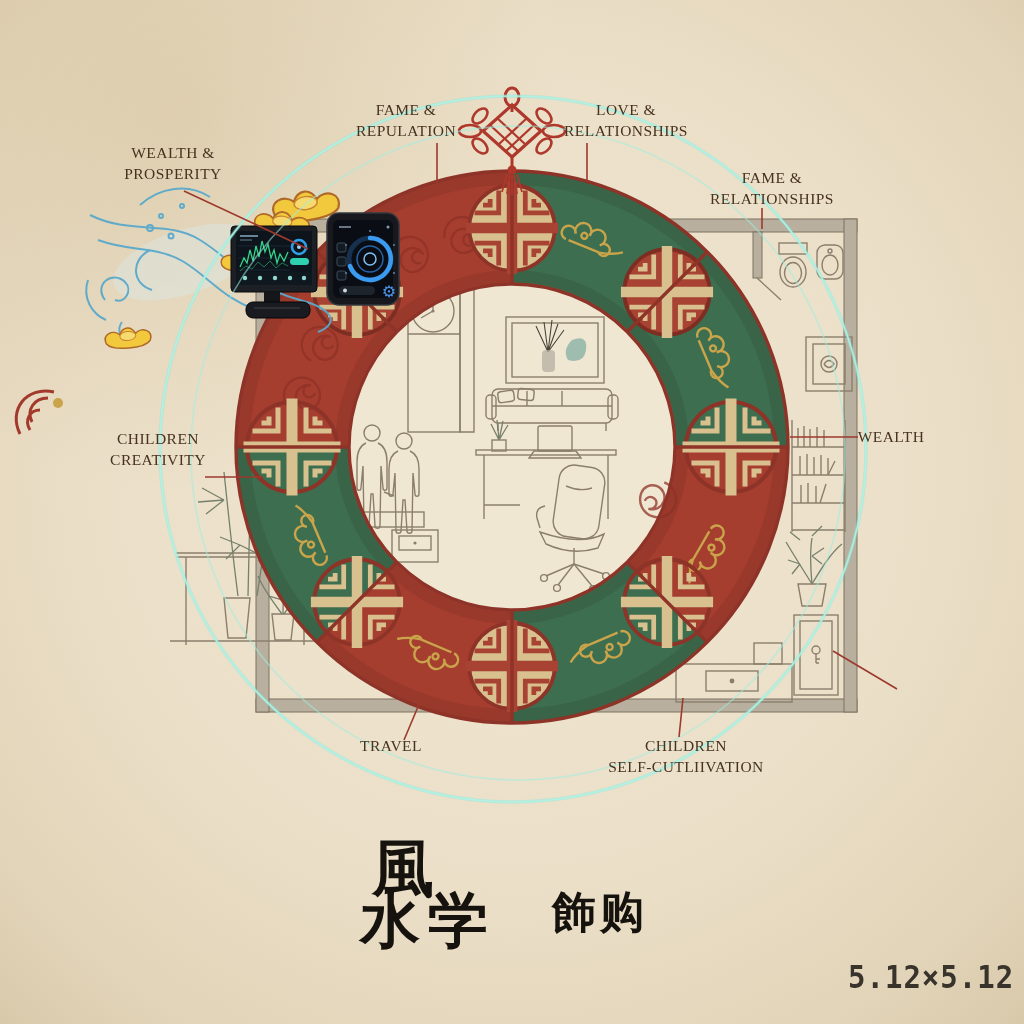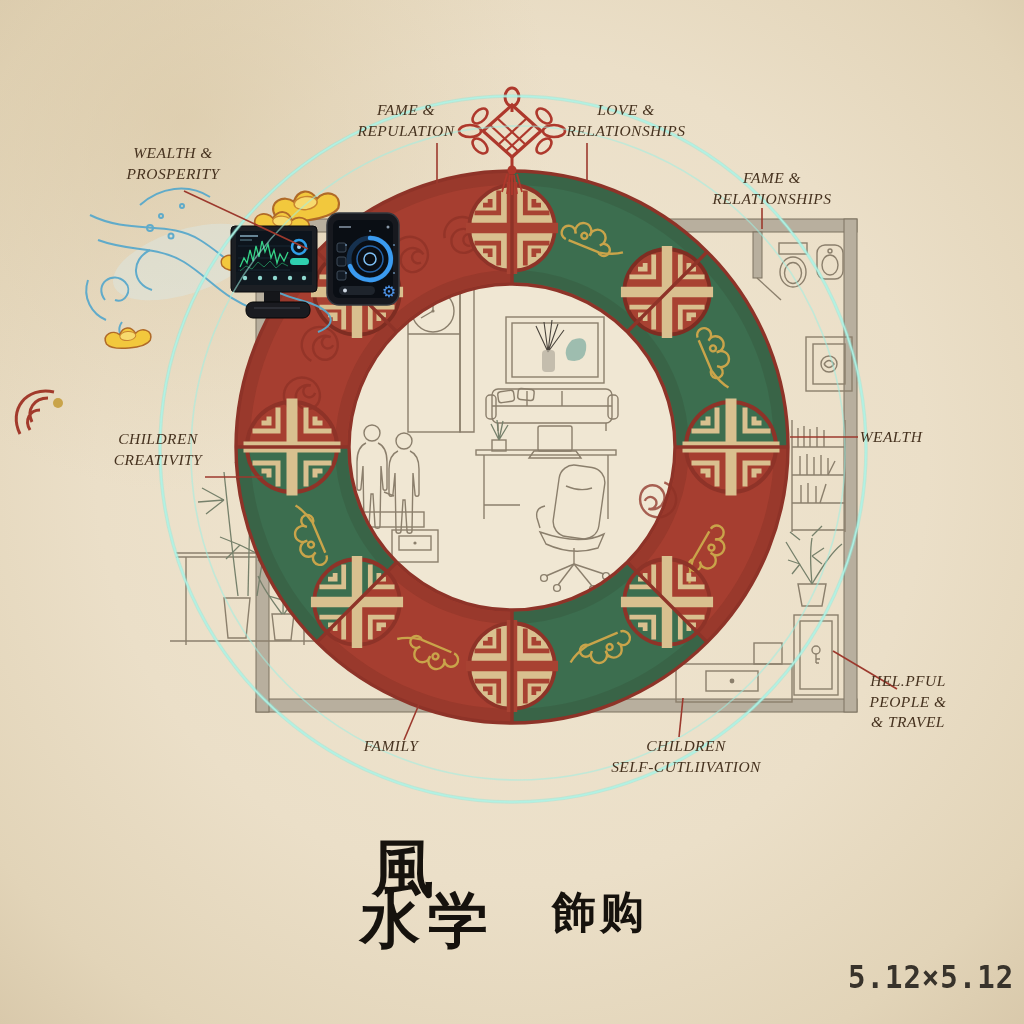--- a/index.html
+++ b/index.html
@@ -5,21 +5,21 @@
   html,body{margin:0;padding:0;}
   body{width:1024px;height:1024px;overflow:hidden;font-family:"Liberation Serif",serif;}
   #stage{position:relative;width:1024px;height:1024px;
     background:
       radial-gradient(circle at 18% 12%, rgba(214,196,160,.55) 0%, rgba(214,196,160,0) 30%),
       radial-gradient(circle at 50% 46%, #f0e6d1 0%, #ebdfc8 55%, #e2d4b8 85%, #d9c9ab 100%);
   }
   svg{position:absolute;left:0;top:0;}
   .lbl{position:absolute;font-family:"Liberation Serif",serif;font-size:15.5px;
     color:#46321f;letter-spacing:.45px;line-height:1.33;text-align:center;
-    white-space:pre-line;transform:translateX(-50%);font-style:italic;}
+    white-space:pre-line;transform:translateX(-50%);}
   .cn{position:absolute;font-family:"DejaVu Serif","Liberation Serif",serif;
     font-weight:bold;color:#16120d;line-height:1;}
   #dim-label{position:absolute;left:848px;top:960px;width:150px;text-align:right;
     font-family:"DejaVu Sans Mono","Liberation Mono",monospace;font-weight:bold;
     font-size:29px;letter-spacing:1px;color:#38332b;transform:scaleY(1.08);}
   .fp{stroke:#8b7f6c;stroke-width:1.4;fill:none;}
   .wall{fill:#b8af9e;stroke:#7c7260;stroke-width:1;}
   .plant{stroke:#76806b;stroke-width:1.3;fill:none;}
   .leader{stroke:#9c392d;stroke-width:1.6;fill:none;}
   .knot{stroke:#ae382c;fill:none;}
@@ -427,26 +427,23 @@
 REPULATION</div>
 <div class="lbl" style="left:626px;top:100px">LOVE &amp;
 RELATIONSHIPS</div>
 <div class="lbl" style="left:173px;top:143px">WEALTH &amp;
 PROSPERITY</div>
 <div class="lbl" style="left:772px;top:168px">FAME &amp;
 RELATIONSHIPS</div>
 <div class="lbl" style="left:891px;top:427px">WEALTH</div>
 <div class="lbl" style="left:158px;top:429px">CHILDREN
 CREATIVITY</div>
-<div class="lbl" style="left:391px;top:736px">FAMILY</div>
+<div class="lbl" style="left:391px;top:736px">TRAVEL</div>
 <div class="lbl" style="left:686px;top:736px">CHILDREN
 SELF-CUTLIIVATION</div>
-<div class="lbl" style="left:908px;top:671px">HEL.PFUL
-PEOPLE &amp;
-&amp; TRAVEL</div>
 
 <div class="cn" style="left:372px;top:838px;font-size:62px">風</div>
 <div class="cn" style="left:360px;top:890px;font-size:60px;letter-spacing:8px">水学</div>
 <div class="cn" style="left:552px;top:890px;font-size:44px;letter-spacing:4px">飾购</div>
 
 <div id="dim-label">5.12×5.12</div>
 
 </div>
 
 </body></html>

